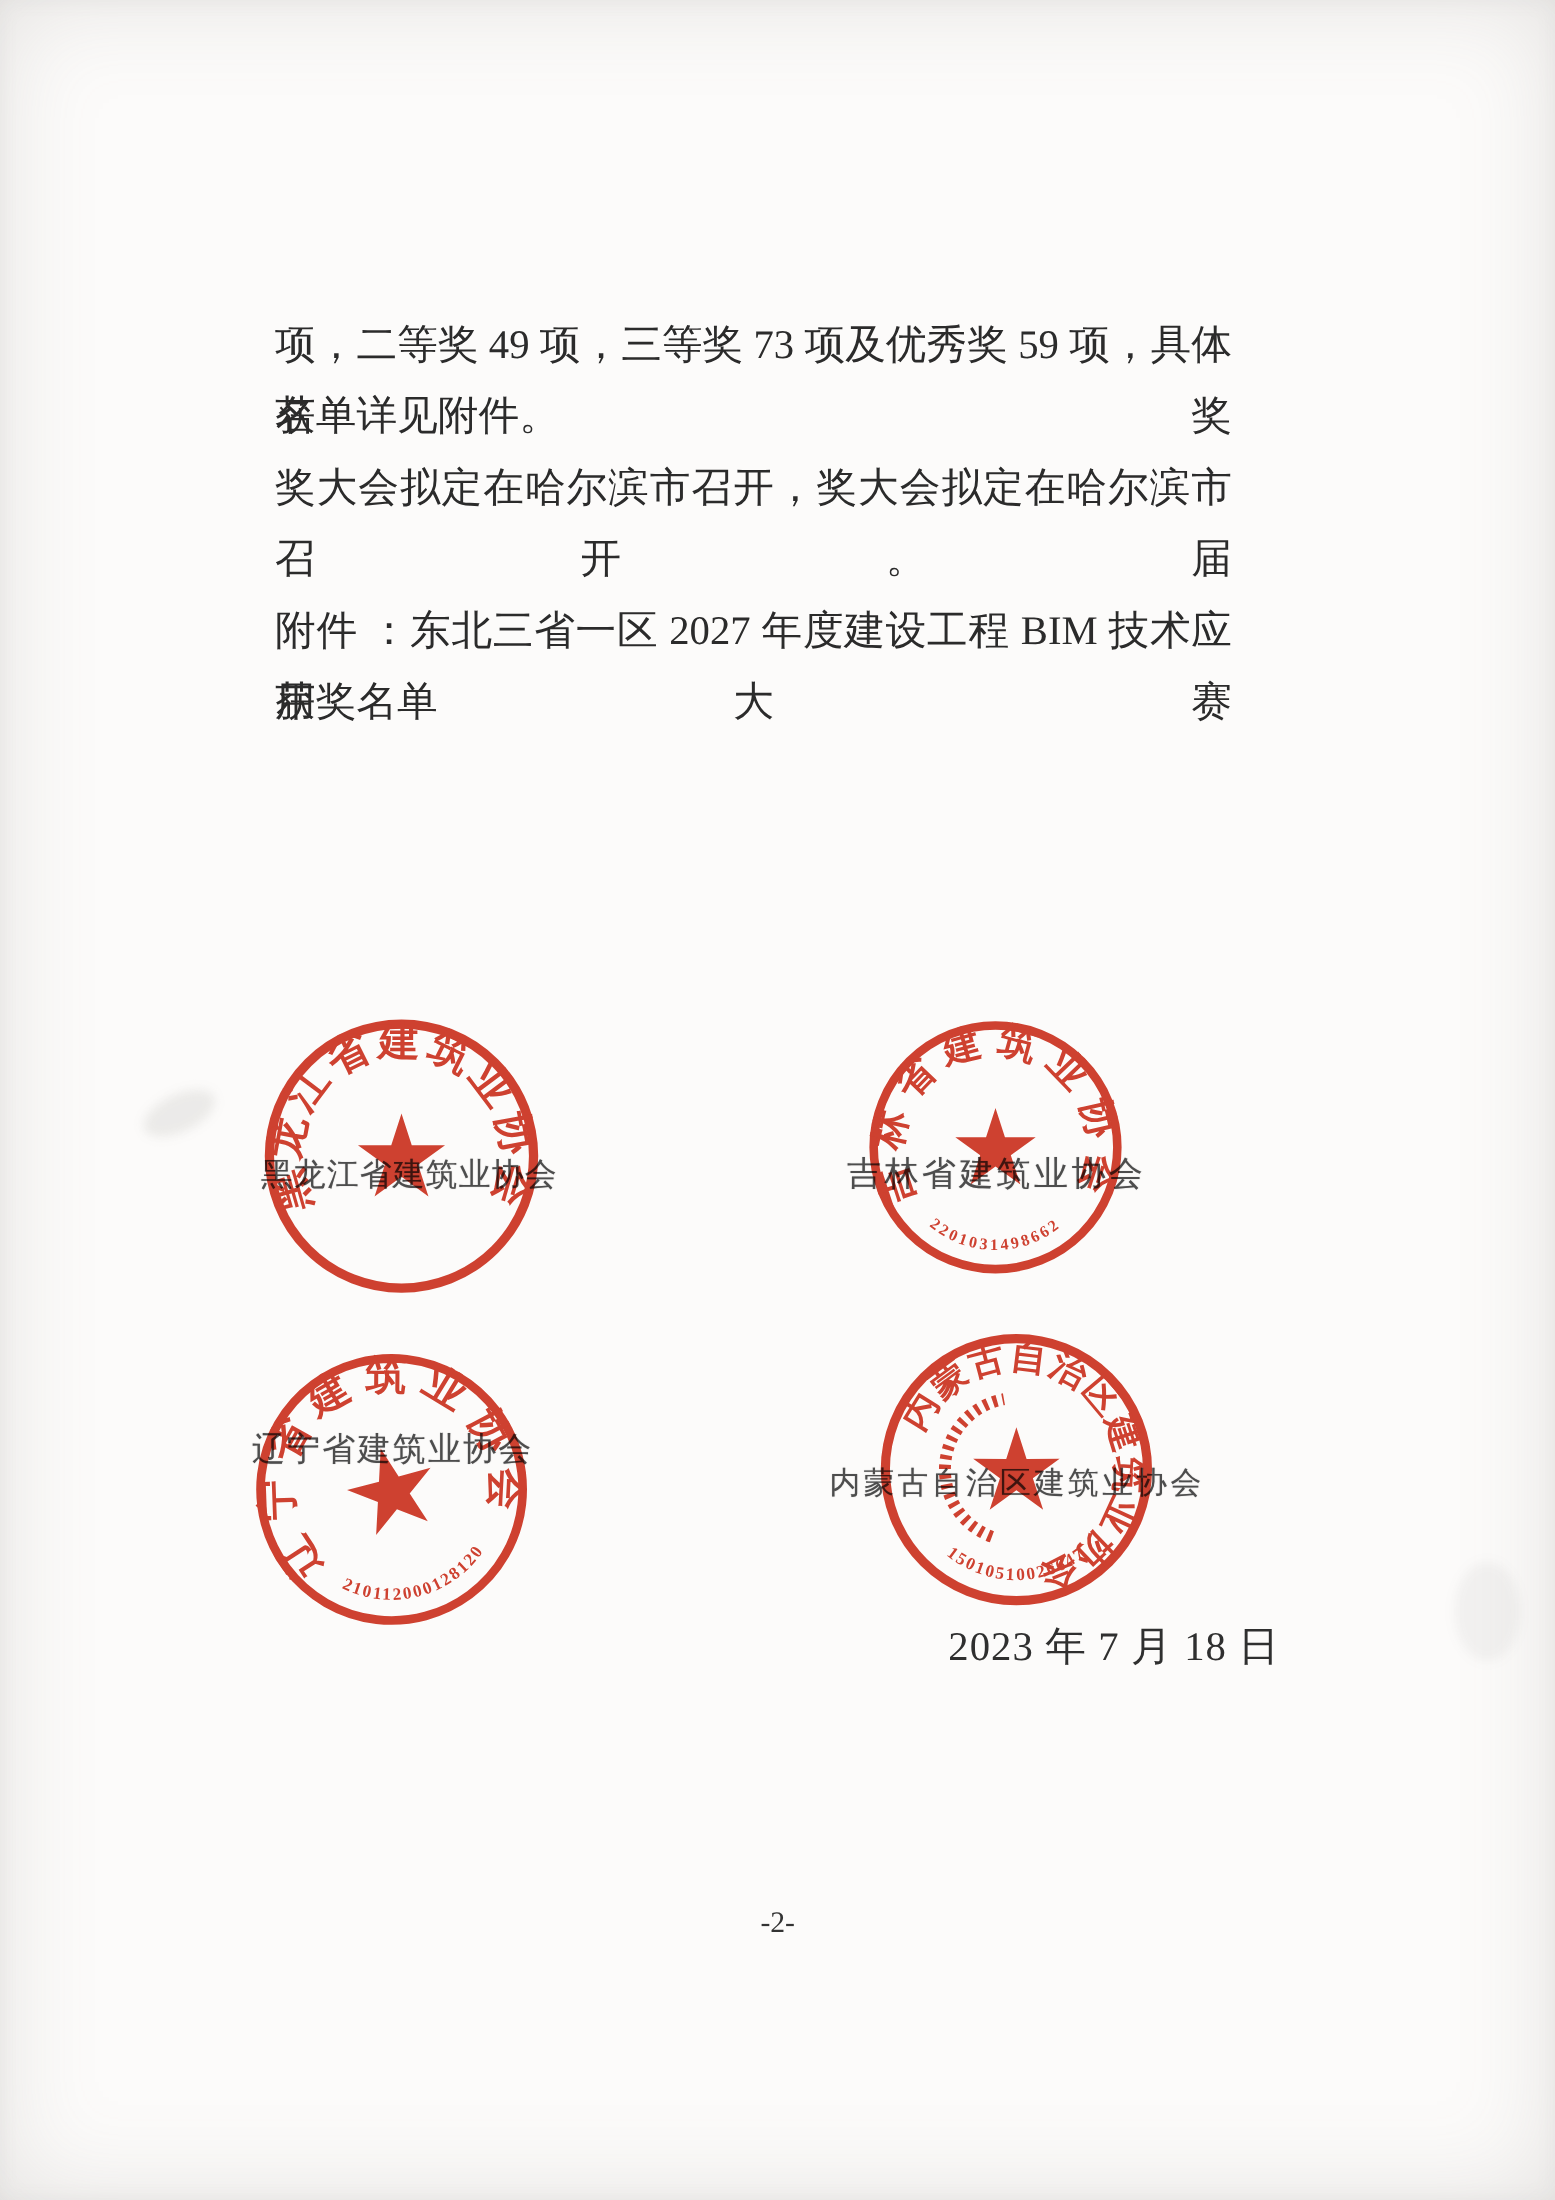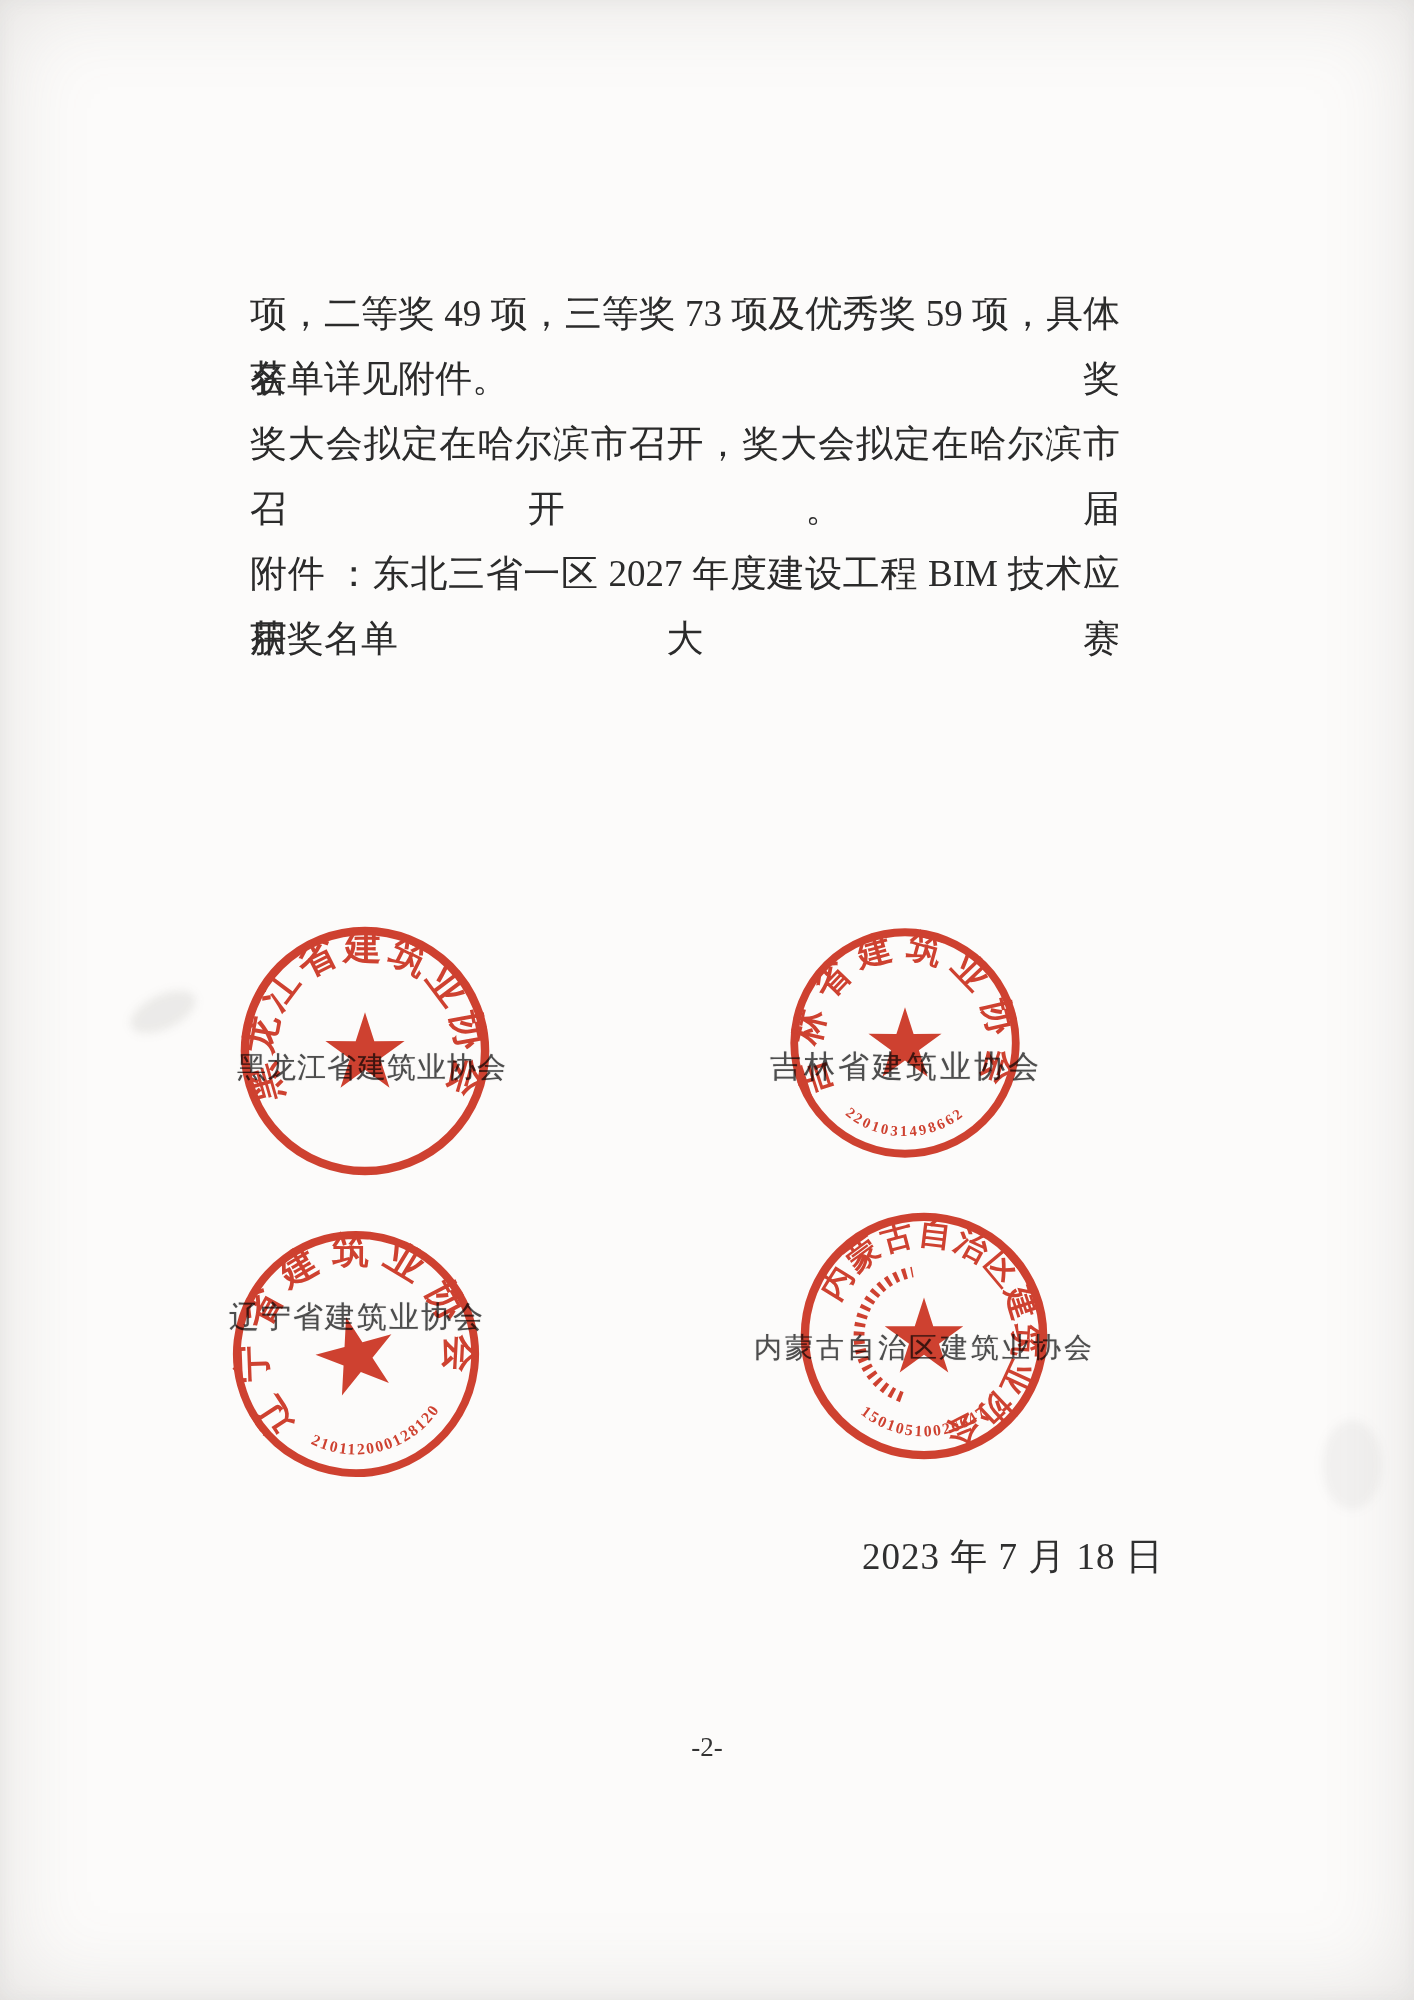--- a/index.html
+++ b/index.html
@@ -19,21 +19,21 @@
   .line{height:65px;line-height:65px;}
   .line.just{text-align:justify;text-align-last:justify;}
   .line.indent{text-indent:48px;}
   .printed-name{
     position:absolute;color:#4d4d4d;z-index:1;white-space:nowrap;
     text-shadow:0 0 1px rgba(77,77,77,0.45);
   }
   .seal{position:absolute;z-index:2;mix-blend-mode:multiply;opacity:0.96;}
   .seal text{font-family:"Liberation Serif","DejaVu Serif",serif;}
   .issue-date{
-    position:absolute;left:862px;top:1532px;font-size:37px;color:#2f2f2f;
+    position:absolute;left:862px;top:1472px;font-size:37px;color:#2f2f2f;
     letter-spacing:1px;z-index:1;white-space:nowrap;
   }
   .page-number{
     position:absolute;left:0;right:0;top:1732px;text-align:center;
     font-size:27px;color:#333;z-index:1;
   }
   .artifact{position:absolute;z-index:0;filter:blur(5px);border-radius:50%;}
   .artifact.a1{left:128px;top:995px;width:70px;height:34px;background:rgba(90,85,80,0.10);transform:rotate(-25deg);}
   .artifact.a2{left:1322px;top:1420px;width:60px;height:90px;background:rgba(90,85,80,0.06);}
 </style>

